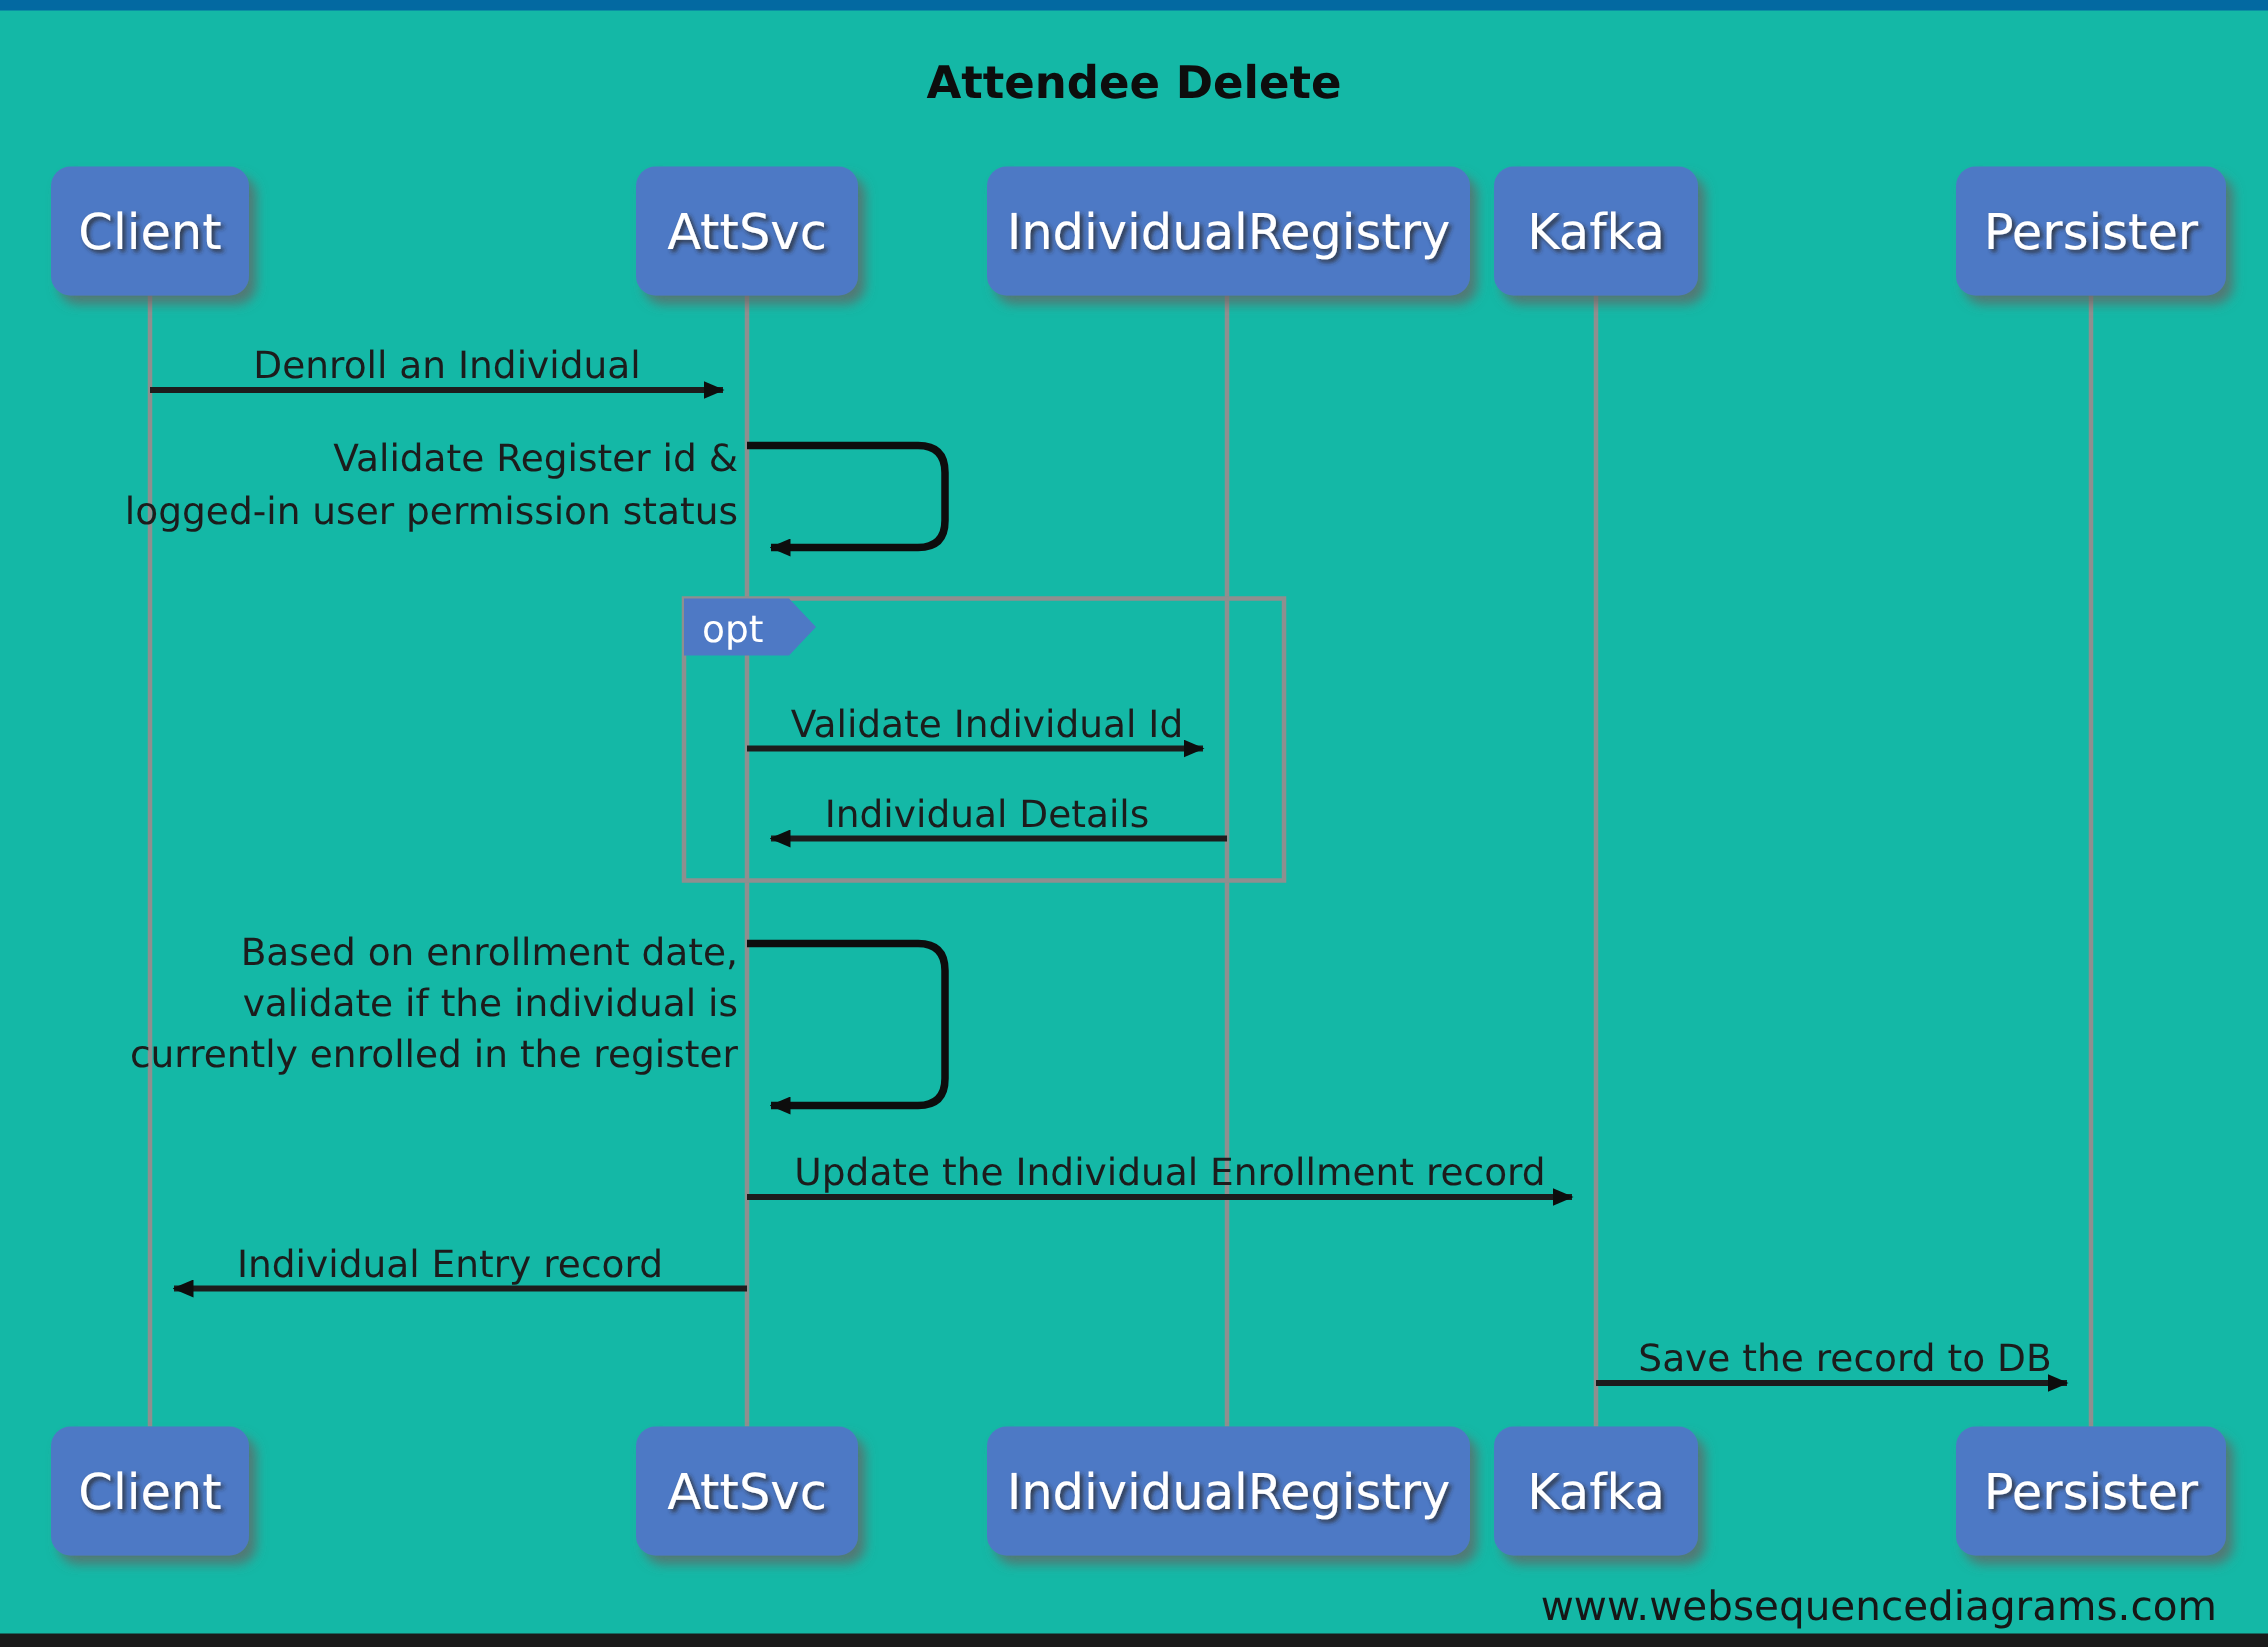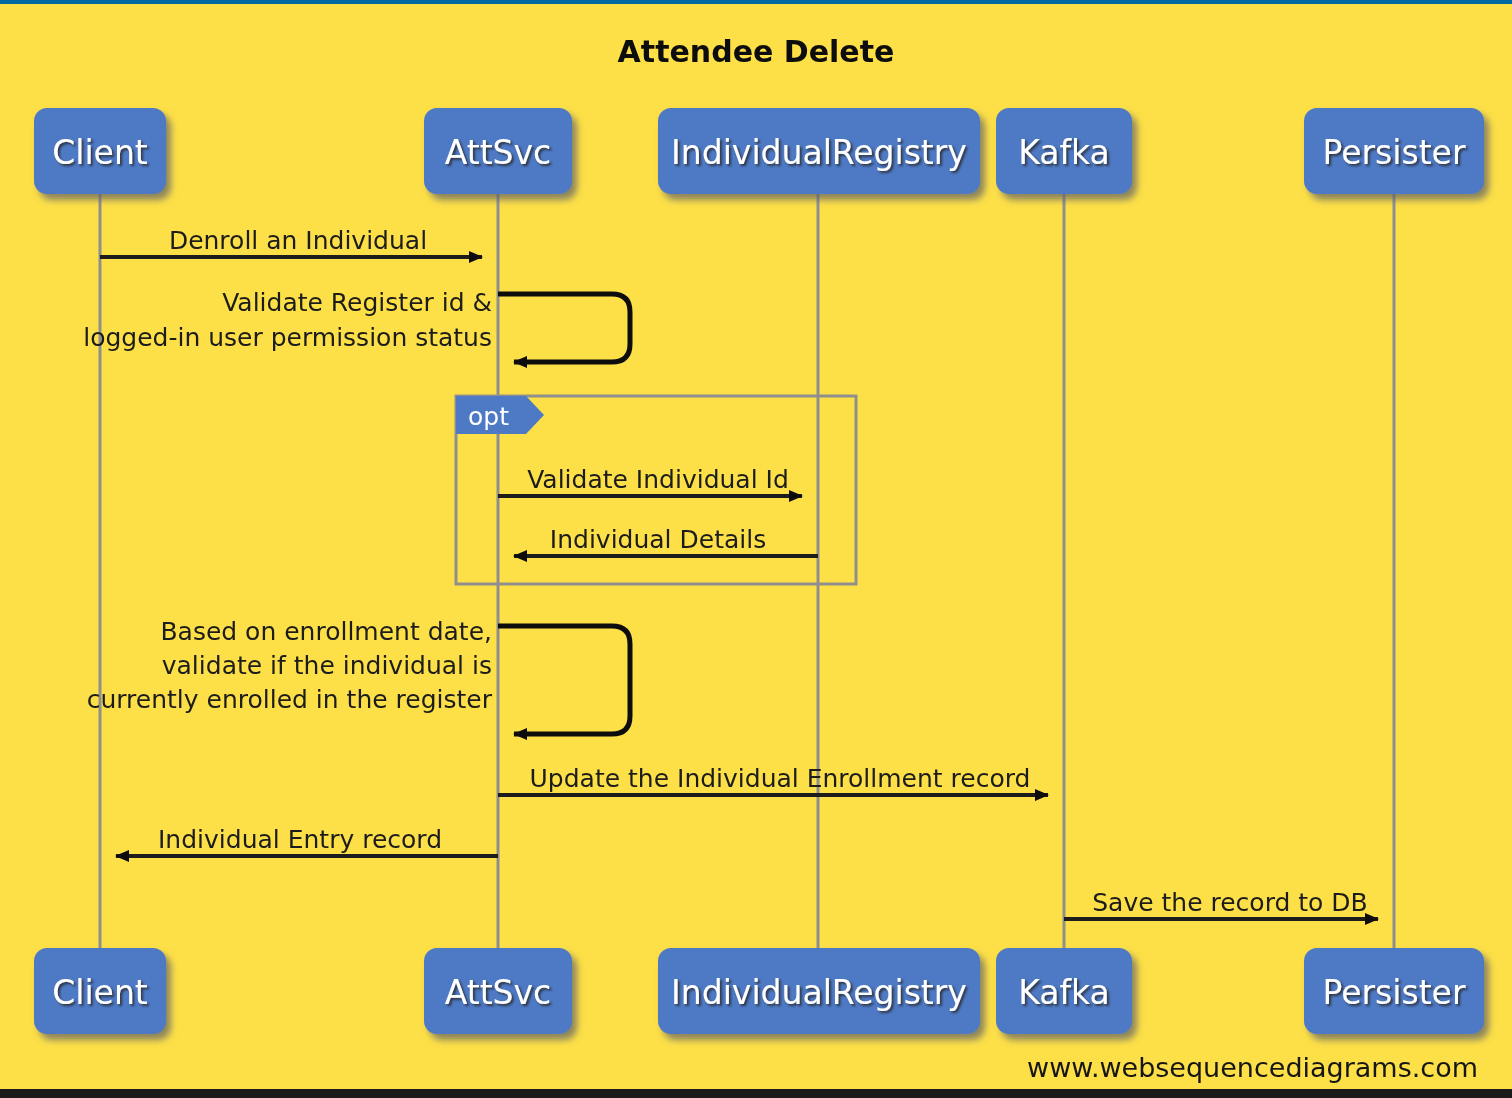--- a/index.html
+++ b/index.html
@@ -7,24 +7,24 @@
     padding: 0;
     background: #ffffff;
   }
   body {
     font-family: "DejaVu Sans", sans-serif;
   }
   #canvas {
     position: relative;
     width: 1512px;
     height: 1098px;
-    background: #fde047;
+    background: #14b8a6;
     overflow: hidden;
     box-sizing: border-box;
-    border-top: 4px solid #0369a1;
+    border-top: 7px solid #0369a1;
     border-bottom: 9px solid #1a1a1a;
   }
   .diagram-svg {
     position: absolute;
     left: 0;
     top: 0;
     width: 1512px;
     height: 1098px;
   }
   .title-text {

